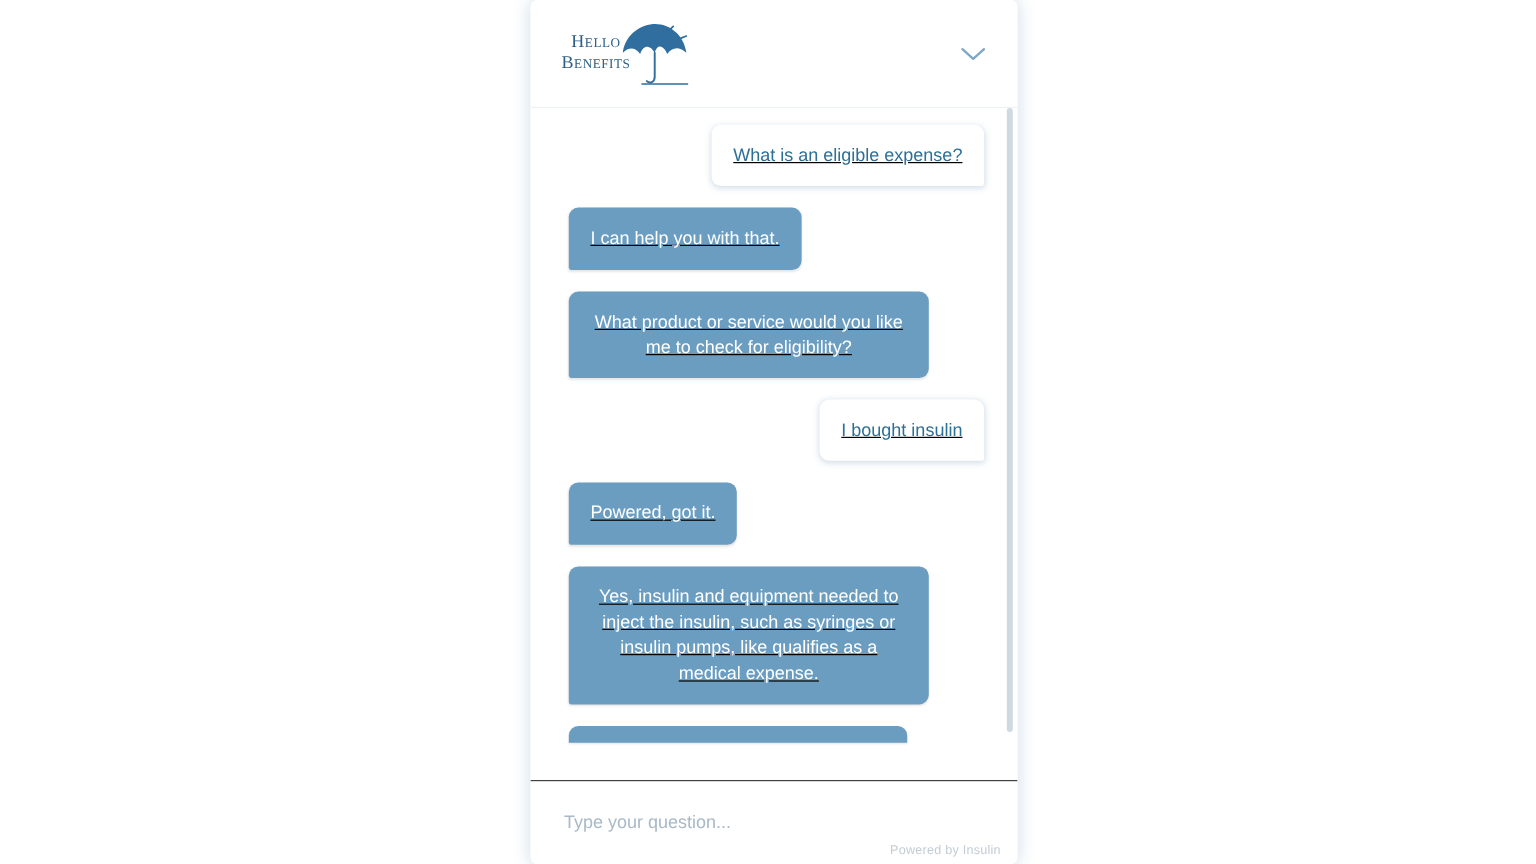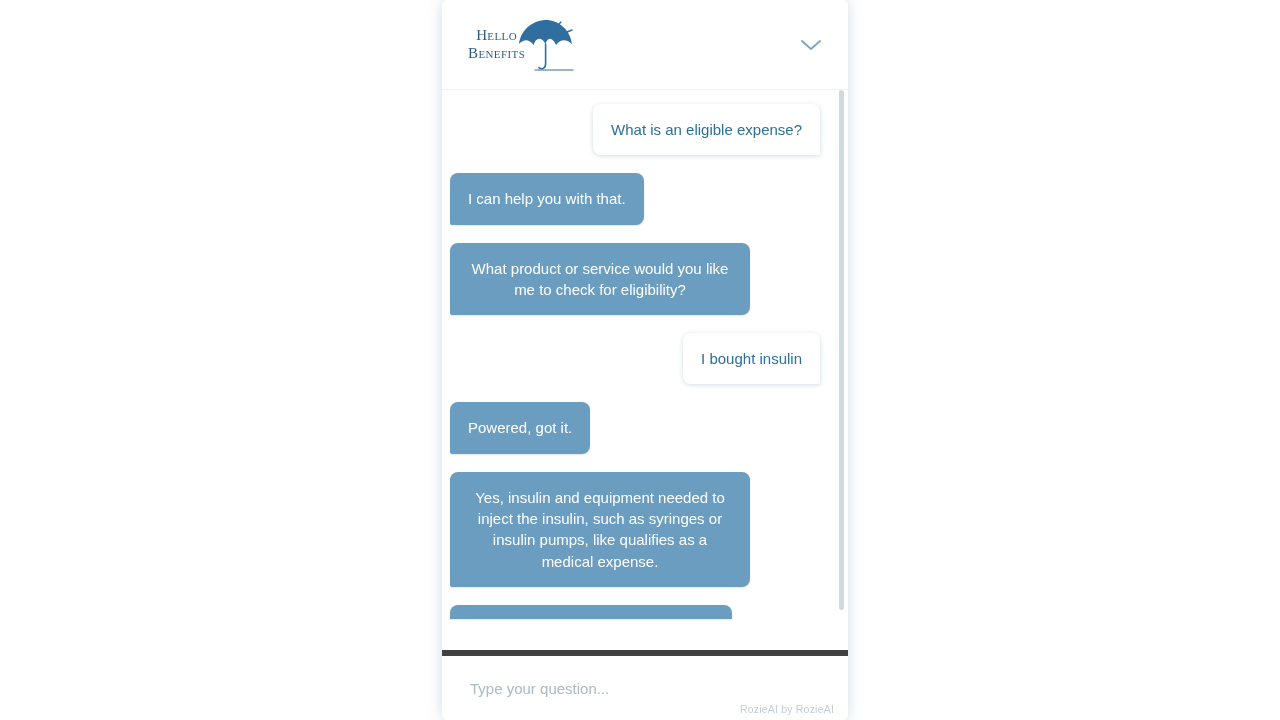--- a/index.html
+++ b/index.html
@@ -80,22 +80,23 @@
     justify-content: center;
     cursor: pointer;
   }
   .chev-btn svg { display: block; }
 
   
   .messages {
     position: relative;
     flex: 1 1 auto;
     overflow: hidden;
-    padding: 14px 28px 6px 8px;
-    background: #ffffff;
+    padding: 14px 28px 6px 32px;
+    background: #ffffff;
+    text-decoration: underline;
   }
   .msg-row { display: flex; margin-bottom: 18px; }
   .msg-row.bot { justify-content: flex-start; text-align: center; }
   .msg-row.user { justify-content: flex-end; }
 
   .bubble {
     max-width: 300px;
     font-size: 15px;
     line-height: 1.42;
     padding: 15px 18px;
@@ -139,21 +140,21 @@
     width: 5px;
     height: 520px;
     background: #cfd9e2;
     border-radius: 3px;
   }
 
   
   .composer {
     flex: 0 0 70px;
     height: 70px;
-    border-top: 6px solid #404040;
+    border-top: 1px solid #404040;
     background: #ffffff;
     position: relative;
     padding: 0 26px;
     display: flex;
     align-items: center;
   }
   .composer input {
     border: none;
     outline: none;
     width: 100%;
@@ -232,16 +233,16 @@
       <div class="bubble bot clipped" style="width:282px;"></div>
     </div>
 
     <div class="scroll-track">
       <div class="scroll-thumb"></div>
     </div>
   </div>
 
   <div class="composer">
     <input type="text" placeholder="Type your question..." style="">
-    <div class="powered">RozieAI by RozieAI</div>
+    <div class="powered">Powered by Insulin</div>
   </div>
 
 </div>
 
 </body></html>

